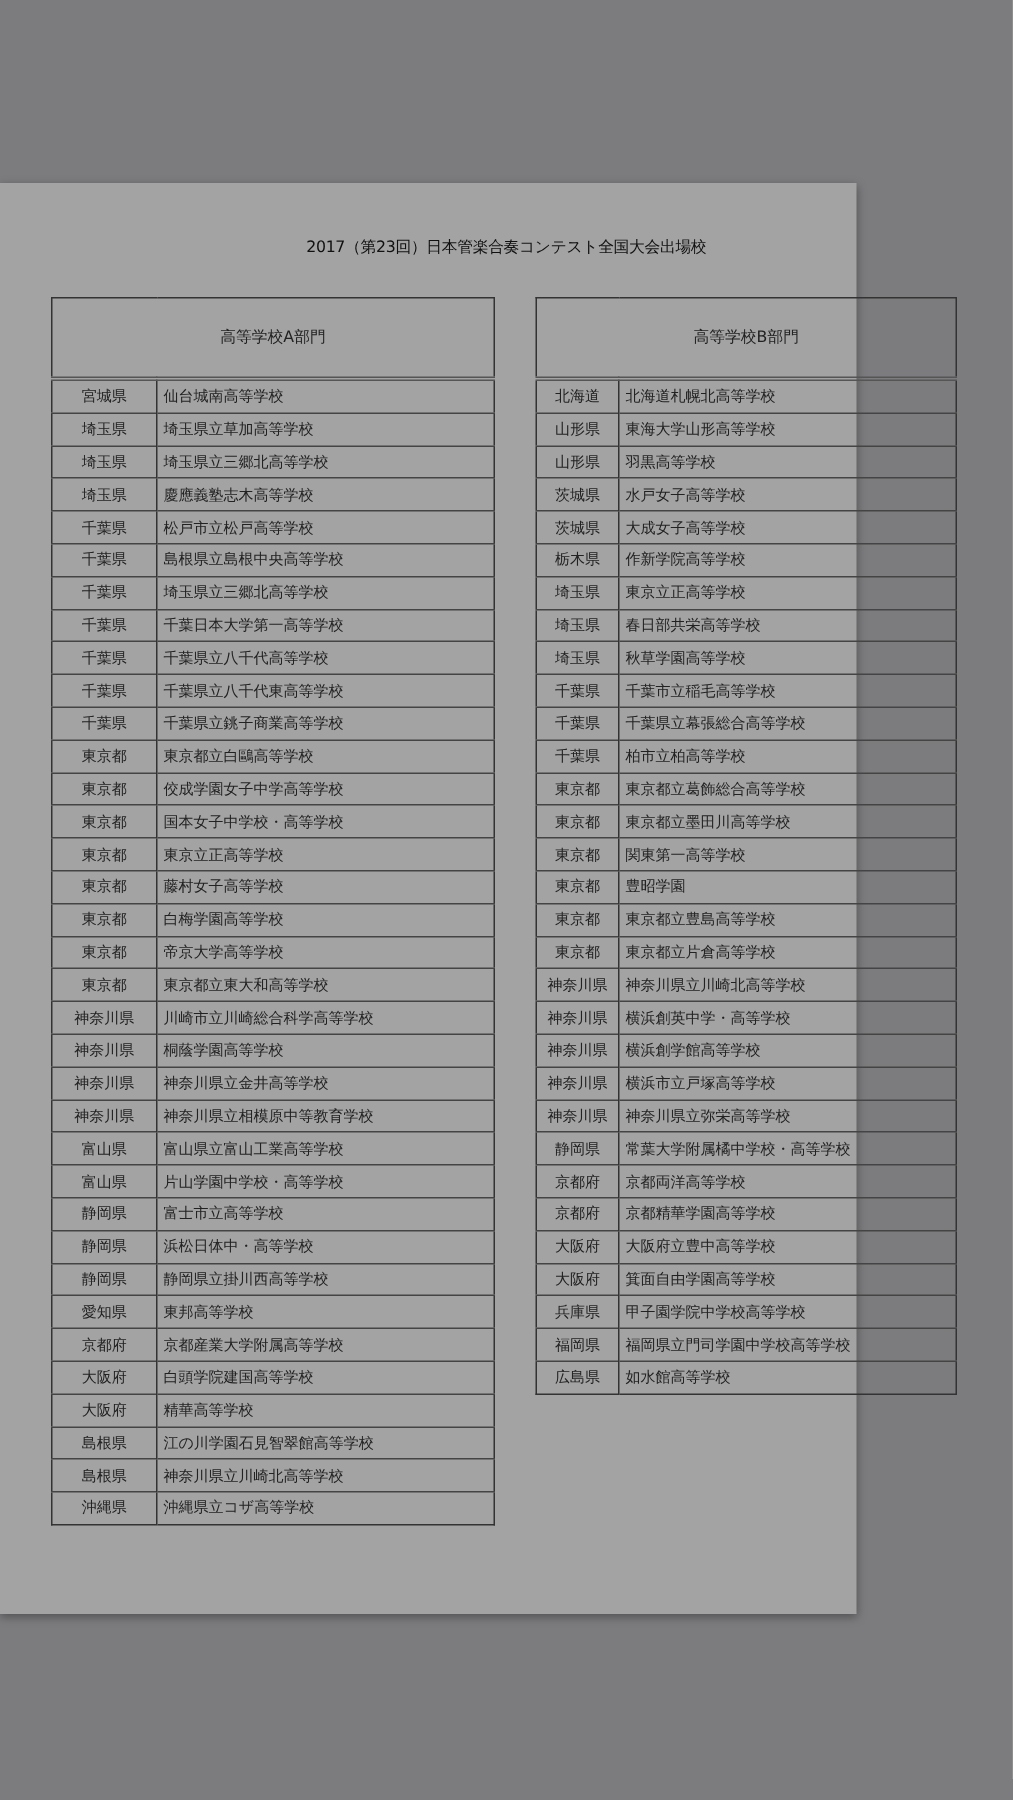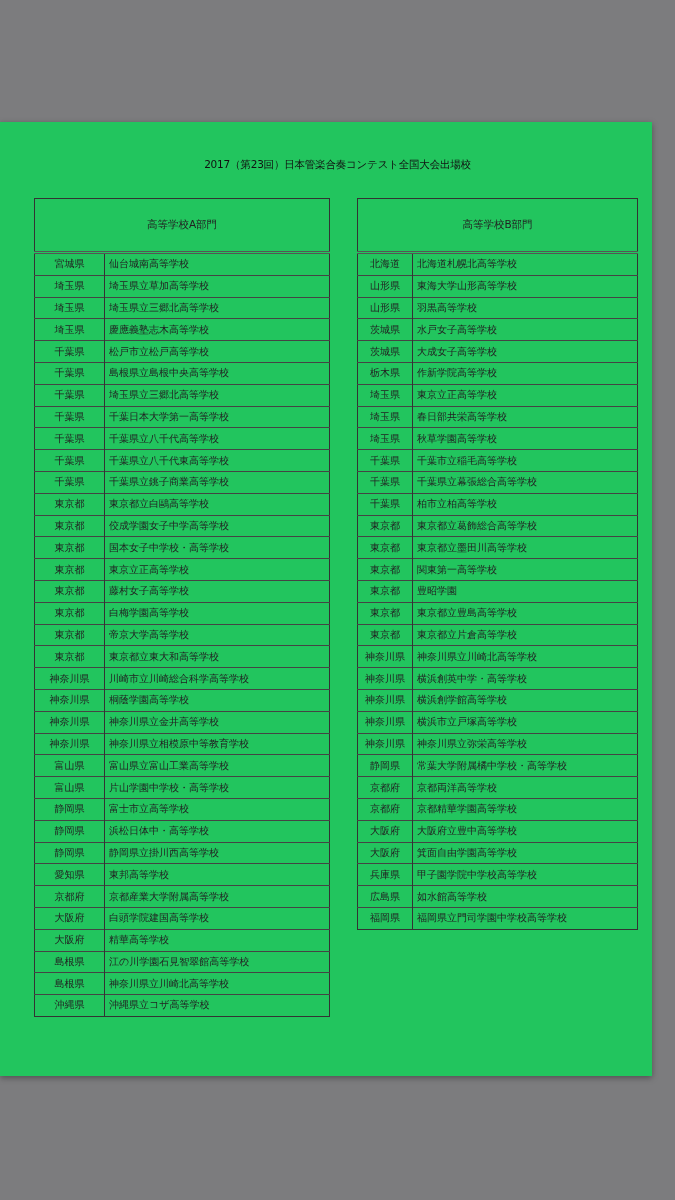--- a/index.html
+++ b/index.html
@@ -11,23 +11,23 @@
       height: 1200px;
       background: #7c7c7e;
       position: relative;
       overflow: hidden;
       font-family: "DejaVu Sans", "Liberation Sans", sans-serif;
     }
     .page {
       position: absolute;
       left: 0;
       top: 122px;
-      width: 652px;
+      width: 571px;
       height: 954px;
-      background: #22c55e;
+      background: #a3a3a3;
       box-shadow: 0 2px 6px rgba(0,0,0,0.35);
       text-decoration: underline;
     }
     .doc-title {
       position: absolute;
       left: 0;
       top: 36px;
       width: 675px;
       text-align: center;
       font-size: 10.5px;
@@ -351,22 +351,22 @@
         </tr>
         <tr>
           <td class="pref">大阪府</td>
           <td class="school">箕面自由学園高等学校</td>
         </tr>
         <tr>
           <td class="pref">兵庫県</td>
           <td class="school">甲子園学院中学校高等学校</td>
         </tr>
         <tr>
+          <td class="pref">福岡県</td>
+          <td class="school">福岡県立門司学園中学校高等学校</td>
+        </tr>
+        <tr>
           <td class="pref">広島県</td>
           <td class="school">如水館高等学校</td>
-        </tr>
-        <tr>
-          <td class="pref">福岡県</td>
-          <td class="school">福岡県立門司学園中学校高等学校</td>
         </tr>
       </tbody>
   </table>
 </div>
 
 </body></html>

